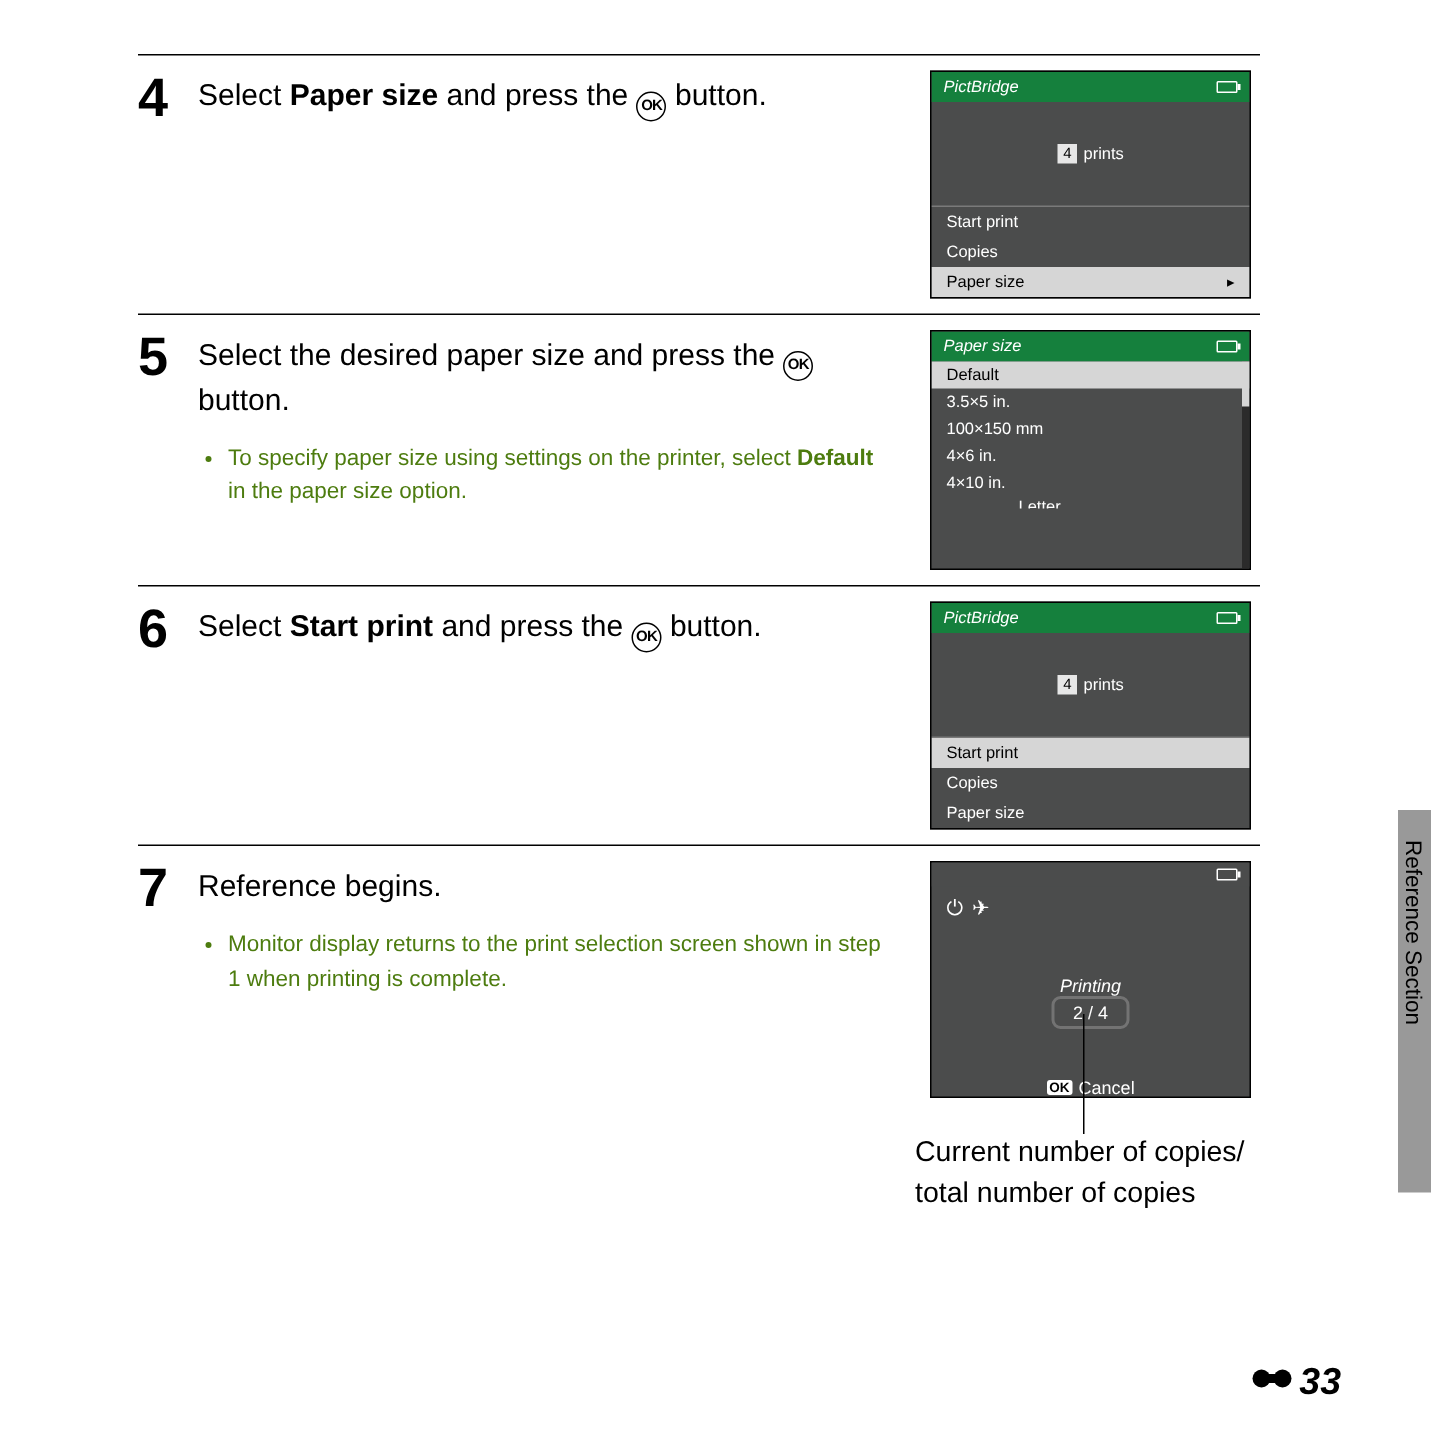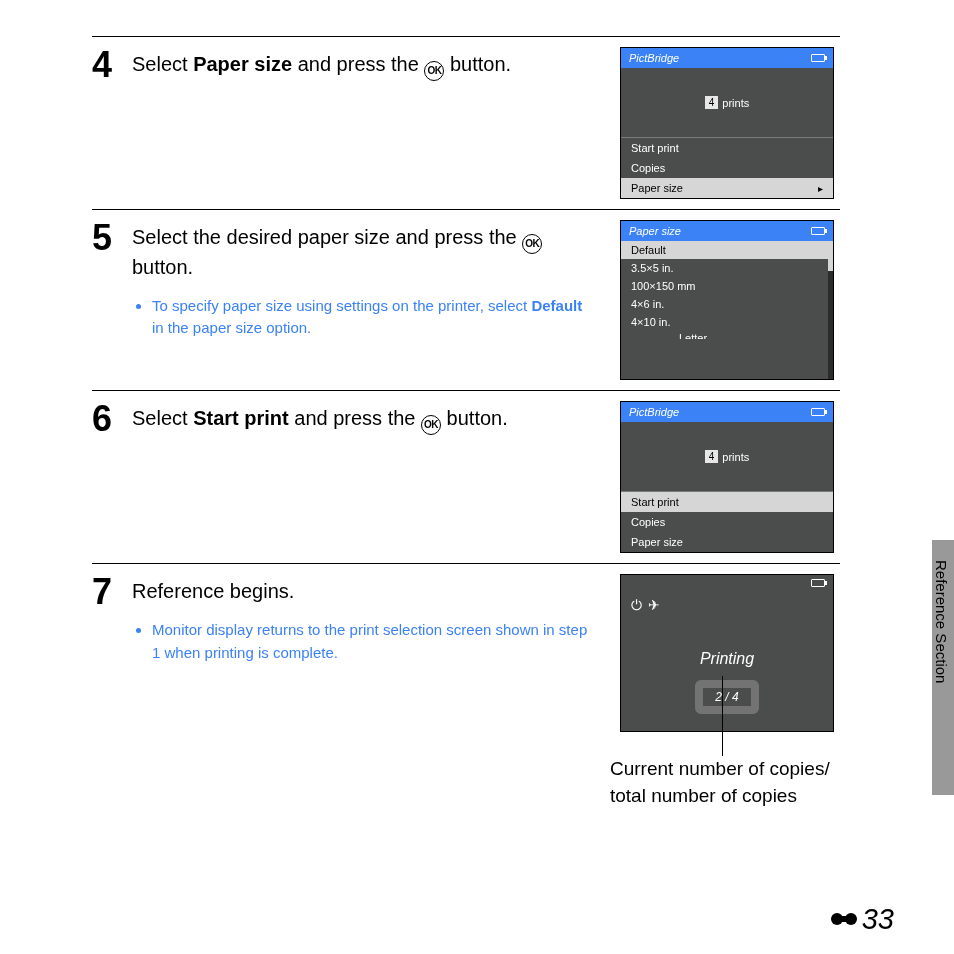--- a/index.html
+++ b/index.html
@@ -55,21 +55,21 @@
     font-weight: 700;
     letter-spacing: -0.5px;
     vertical-align: -3px;
     background: #fff;
   }
   .bullets {
     margin-top: 14px;
     padding-left: 20px;
     font-size: 15px;
     line-height: 1.5;
-    color: #3b82f6;
+    color: #4d7c0f;
   }
   .bullets li { list-style: disc; margin-bottom: 4px; }
   .bullets b { font-weight: 700; }
   .screen-col {
     flex: 0 0 220px;
     margin-left: auto;
     padding-top: 4px;
   }
   
   .lcd {
@@ -79,21 +79,21 @@
     color: #fff;
     font-size: 11px;
     position: relative;
     overflow: hidden;
   }
   .lcd .hdr {
     display: flex;
     justify-content: space-between;
     align-items: center;
     padding: 4px 8px;
-    background: #3b82f6;
+    background: #15803d;
     font-style: italic;
   }
   .lcd .battery {
     width: 14px; height: 8px;
     border: 1px solid #fff;
     border-radius: 1px;
     position: relative;
   }
   .lcd .battery::after{
     content:"";position:absolute;right:-3px;top:1px;width:2px;height:4px;background:#fff;
@@ -126,23 +126,23 @@
   .lcd.size-list .last-row{
     height:8px;padding:0 10px;overflow:hidden;color:#fff;font-size:11px;line-height:14px;margin-left:48px;
   }
   .lcd.prog .prog-body{
     height:140px;display:flex;flex-direction:column;align-items:center;justify-content:flex-start;
   }
   .lcd.prog .icons{
     width:100%;padding:6px 10px;display:flex;gap:6px;
   }
   .lcd.prog .icon{font-size:14px;}
-  .lcd.prog .printing-label{margin-top:30px;font-style:italic;font-size:16px;}
+  .lcd.prog .printing-label{margin-top:30px;font-style:italic;font-size:12px;}
   .lcd.prog .counter{
-    border:8px solid #737373;border-radius:6px;padding:2px 12px;font-size:12px;margin-top:12px;font-style:italic;
+    border:2px solid #737373;border-radius:6px;padding:2px 12px;font-size:12px;margin-top:0;
   }
   .lcd.prog .cancel{
     margin-top:32px;font-size:12px;display:flex;align-items:center;gap:4px;
   }
   .lcd.prog .cancel .okchip{
     background:#fff;color:#000;font-size:9px;font-weight:700;padding:0 2px;border-radius:2px;
   }
   .callout-text{
     font-size:19px;line-height:1.4;
   }
@@ -152,22 +152,22 @@
   }
   .side-text{
     position:absolute;right:4px;top:560px;
     writing-mode:vertical-rl;
     font-size:15px;
     color:#000;
   }
   
   .pagenum{
     position:absolute;bottom:18px;right:60px;
-    font-size:29px;font-style:italic;
-    display:flex;align-items:center;gap:4px;
+    font-size:25px;font-style:italic;
+    display:flex;align-items:center;gap:4px;font-weight:bold;
   }
   .link-icon{
     display:inline-block;
   }
 </style>
 </head>
 <body>
 
 <div class="page">
 

